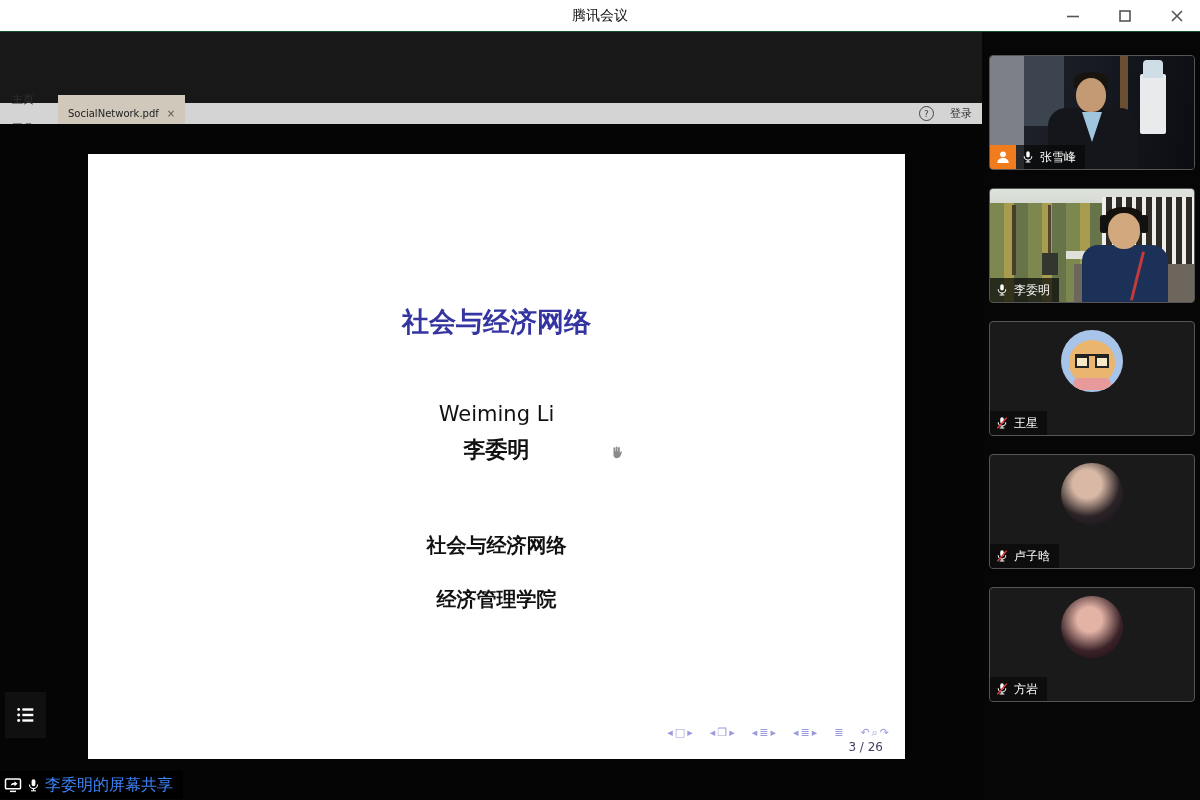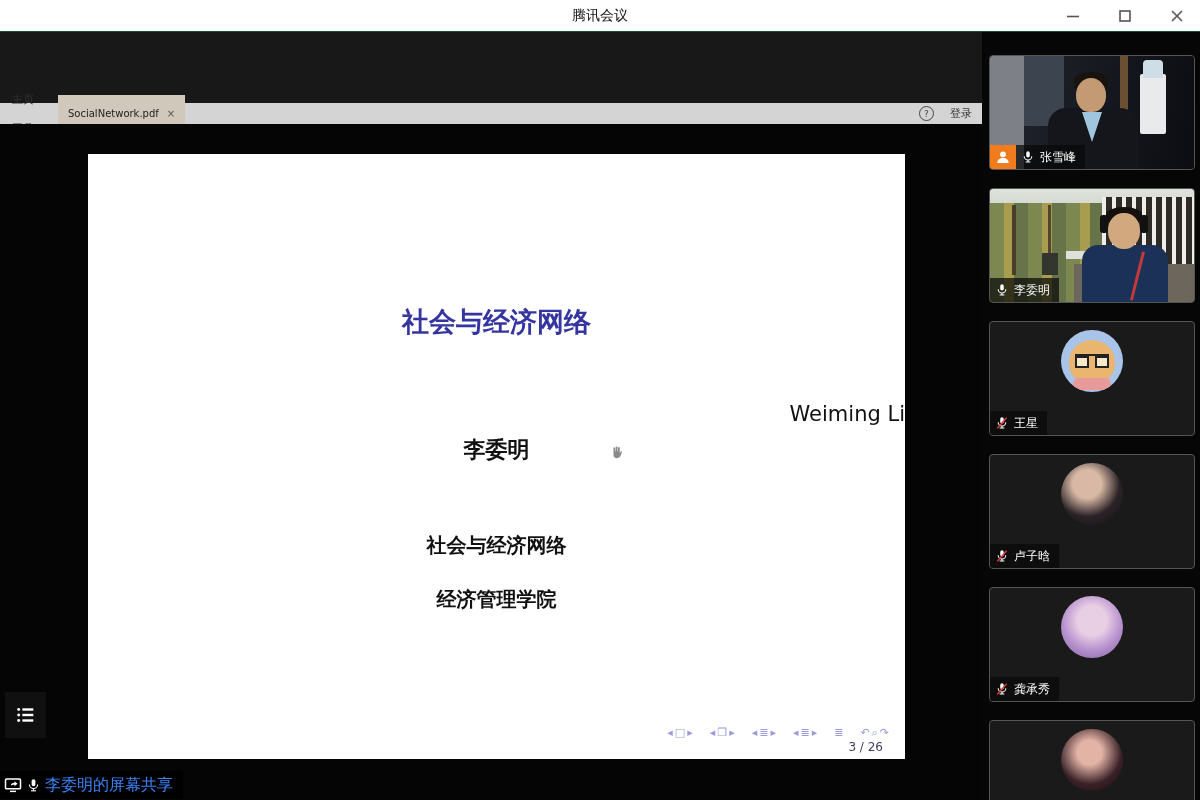--- a/index.html
+++ b/index.html
@@ -43,21 +43,21 @@
   .login{font-size:11px;color:#333;}
   .pdf-viewport{position:absolute;left:0;top:92px;width:982px;height:676px;background:#050505;}
   .page{
     position:absolute;left:88px;top:30px;width:817px;height:605px;background:#fff;
   }
   
   .slide-title-en{position:absolute;left:0;top:110px;width:100%;text-align:center;
     font-size:29px;letter-spacing:1px;}
   .slide-title-zh{position:absolute;left:0;top:150px;width:100%;text-align:center;
     font-size:27px;font-weight:bold;}
-  .slide-author-en{position:absolute;left:0;top:248px;width:100%;text-align:right;font-size:21px;color:#111;}
+  .slide-author-en{position:absolute;left:0;top:248px;width:100%;text-align:center;font-size:21px;color:#111;}
   .slide-author-zh{position:absolute;left:0;top:281px;width:100%;text-align:center;font-size:22px;font-weight:bold;color:#111;}
   .slide-affil1{position:absolute;left:0;top:378px;width:100%;text-align:center;font-size:20px;font-weight:bold;color:#111;}
   .slide-affil2{position:absolute;left:0;top:409px;width:100%;text-align:center;font-size:20px;font-weight:bold;color:#111;margin-top:23px;}
   .slide-date{position:absolute;left:0;top:440px;width:100%;text-align:center;font-size:19px;color:#111;}
   .hand-cursor{position:absolute;left:522px;top:290px;}
   .beamer-nav{position:absolute;right:14px;top:572px;font-size:11px;display:flex;gap:15px;}
   .beamer-nav span{letter-spacing:2px;}
   .page-num{position:absolute;right:22px;top:586px;font-size:12px;color:#3f3f60;}
   
   .outline-btn{
@@ -335,34 +335,20 @@
         <span class="namelabel">
           <svg width="14" height="14" viewBox="0 0 24 24">
               <use href="#icon-mic"></use>
               <line class="micline" x1="4" y1="21" x2="20" y2="3"></line>
             </svg>
           <span>卢子晗</span>
         </span>
       </div>
     </div>
 
-    <div class="tile">
-      <div class="avatar-wrap">
-          <div class="avatar av-gongchengxiu"></div>
-        </div>
-      <div class="namebar">
-        <span class="namelabel">
-          <svg width="14" height="14" viewBox="0 0 24 24">
-              <use href="#icon-mic"></use>
-              <line class="micline" x1="4" y1="21" x2="20" y2="3"></line>
-            </svg>
-          <span>龚承秀</span>
-        </span>
-      </div>
-    </div>
 
     <div class="tile">
       <div class="avatar-wrap">
           <div class="avatar av-fangyan"></div>
         </div>
       <div class="namebar">
         <span class="namelabel">
           <svg width="14" height="14" viewBox="0 0 24 24">
               <use href="#icon-mic"></use>
               <line class="micline" x1="4" y1="21" x2="20" y2="3"></line>

